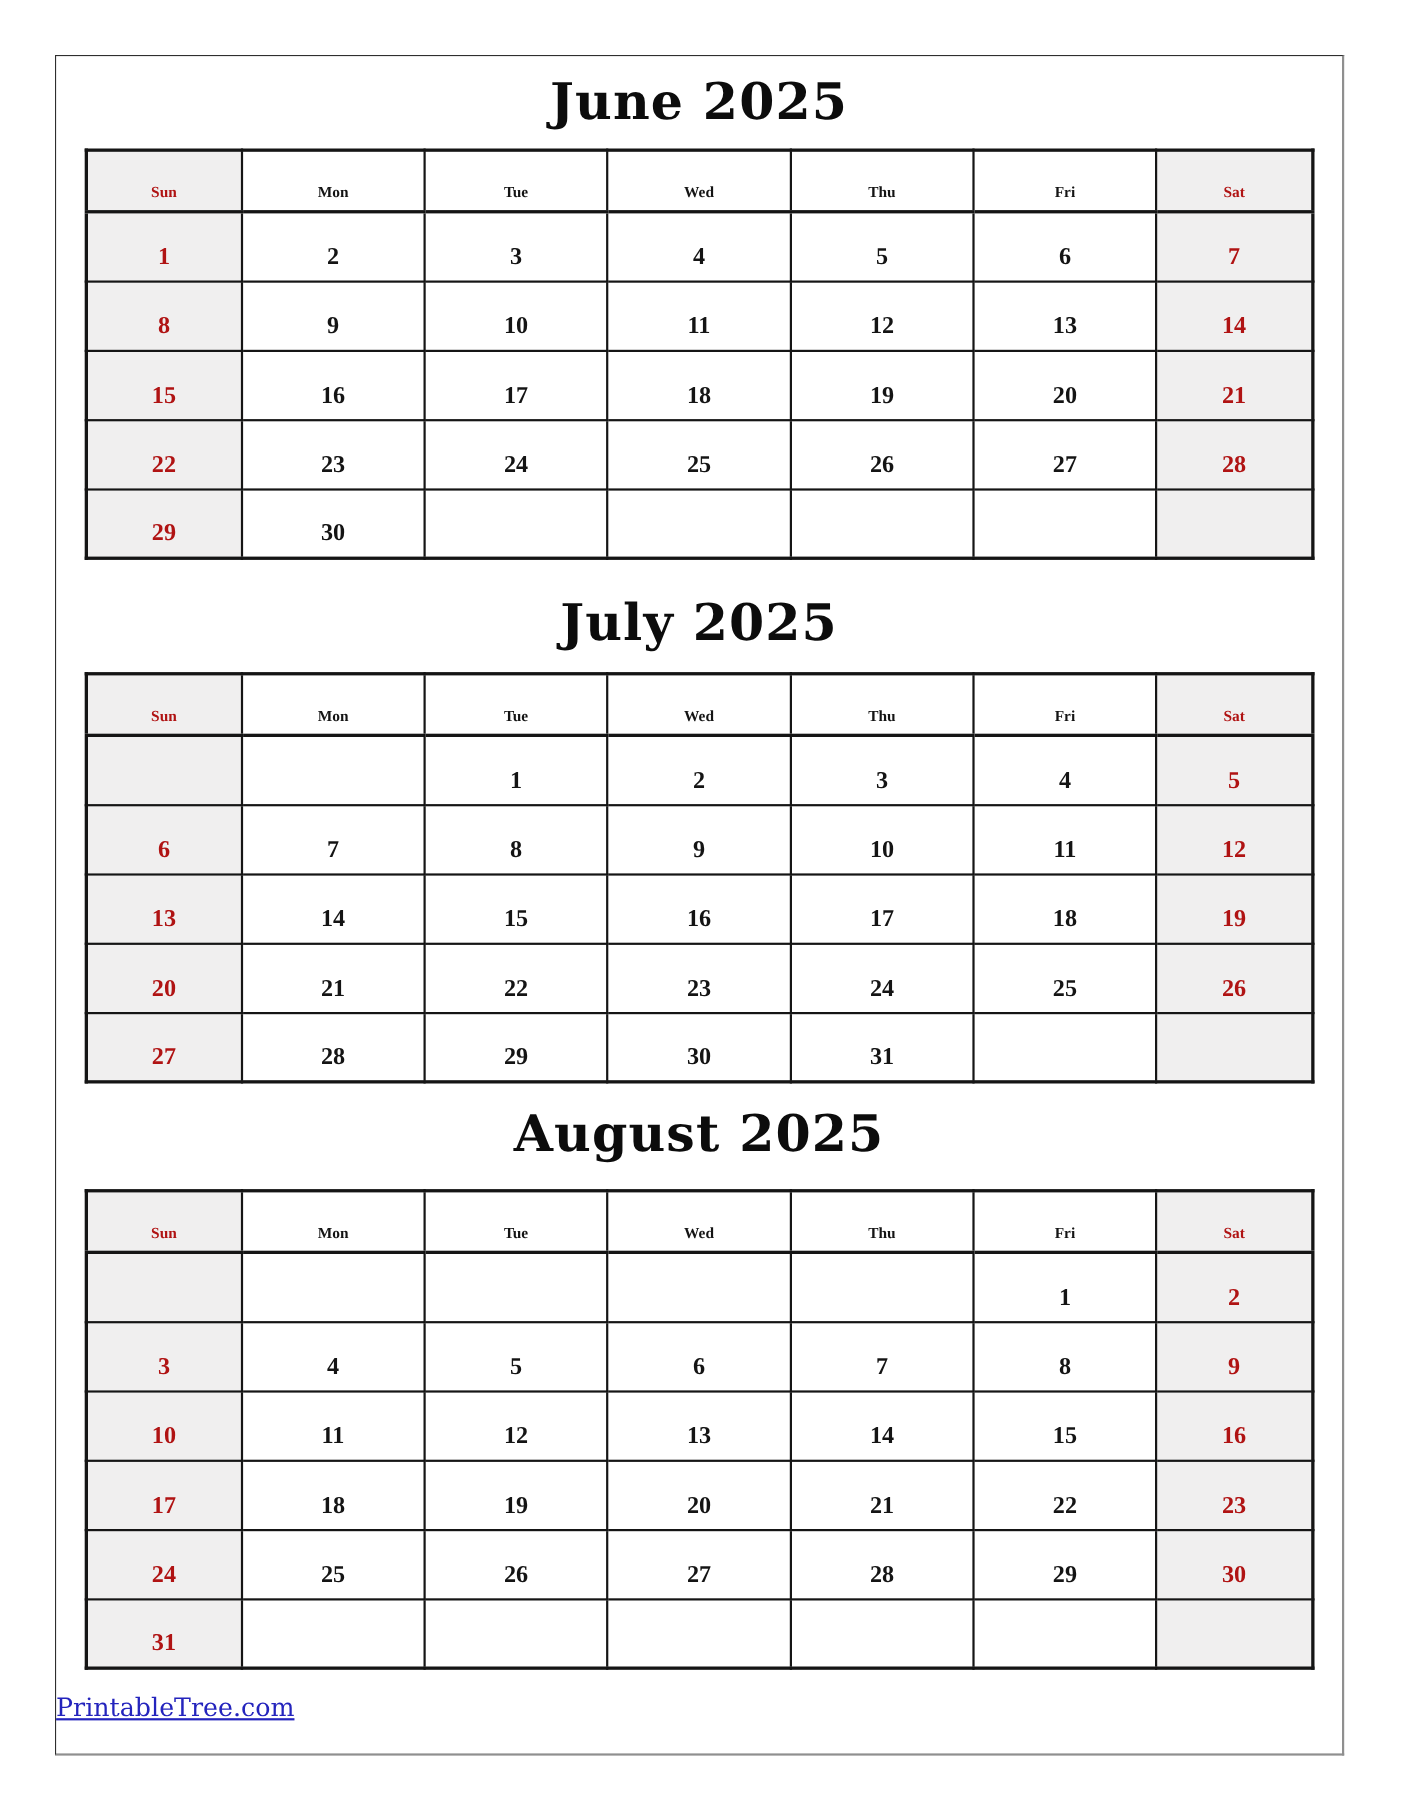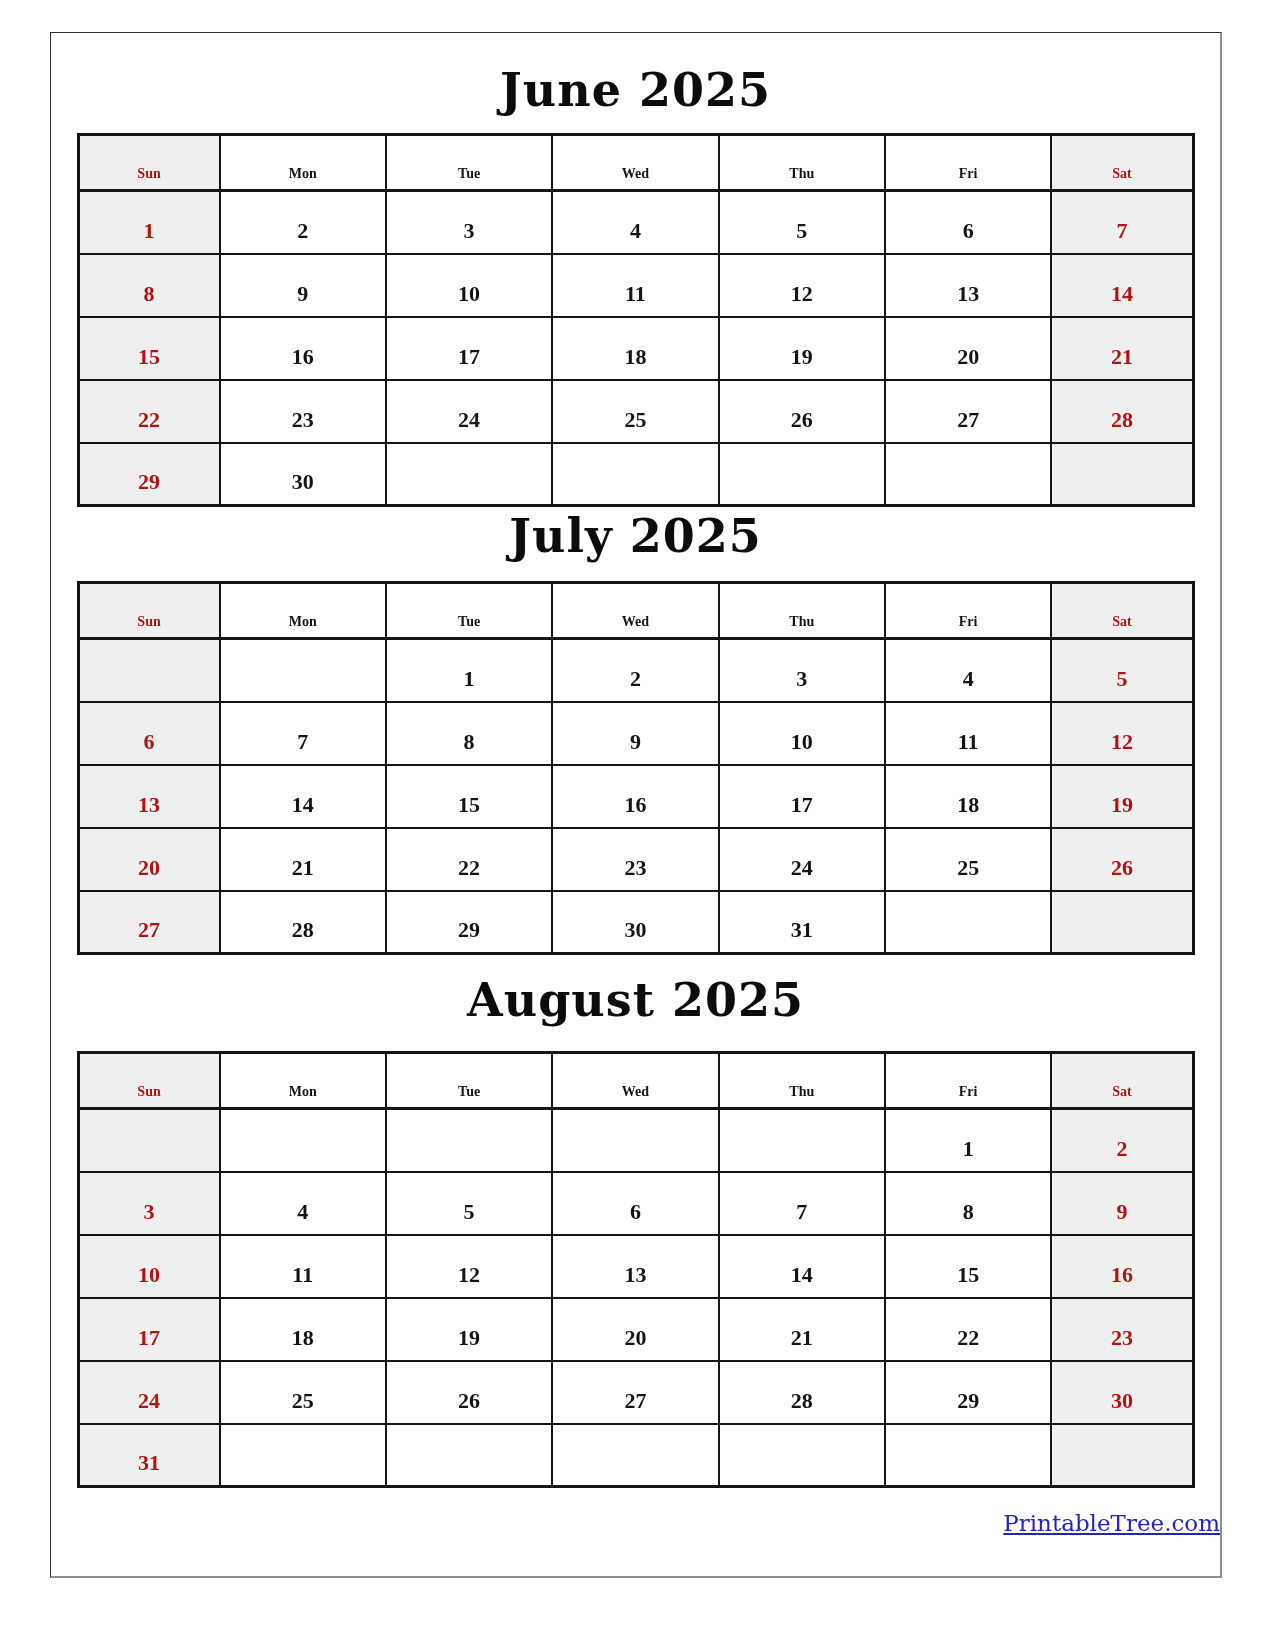--- a/index.html
+++ b/index.html
@@ -9,43 +9,43 @@
   }
   body {
     width: 1275px;
     height: 1650px;
     position: relative;
     font-family: "Liberation Serif", serif;
   }
   .sheet {
     position: absolute;
     left: 50px;
-    top: 32px;
+    top: 50px;
     width: 1172px;
     height: 1546px;
     background: #ffffff;
     border-top: 1px solid #2e2e2e;
     border-left: 1px solid #2e2e2e;
     border-right: 2px solid #8f8f8f;
     border-bottom: 2px solid #8f8f8f;
     box-sizing: border-box;
-    padding-top: 26px;
+    padding-top: 10px;
   }
   .month-title {
     text-align: center;
     font-family: "DejaVu Serif", serif;
     font-weight: 900;
     font-size: 46px;
     line-height: 58px;
     letter-spacing: 1px;
     color: #0c0c0c;
     margin: 0;
   }
   .title-june   { margin-top: 2px;  margin-bottom: 14px; }
-  .title-july   { margin-bottom: 16px; }
+  .title-july   { margin-top: 28px; margin-bottom: 16px; }
   .title-august { margin-top: 16px; margin-bottom: 22px; }
 
   table.cal {
     width: 1118px;
     margin: 0 auto;
     border-collapse: collapse;
     table-layout: fixed;
     border: 3px solid #151515;
   }
   table.cal th, table.cal td {
@@ -73,21 +73,21 @@
     padding-bottom: 9px;
   }
   table.cal .weekend {
     background: var(--weekend-bg, #f0efef);
     color: var(--weekend-red, #b01313);
   }
   col.c-weekend { width: 12.7%; }
   col.c-weekday { width: 14.92%; }
 
   .footer {
-    text-align: right;
+    text-align: left;
     margin-top: 22px;
   }
   .footer a {
     font-family: "DejaVu Serif", serif;
     font-size: 23px;
     color: var(--link-blue, #2424bd);
     text-decoration: underline;
   }
 </style>
 </head>

